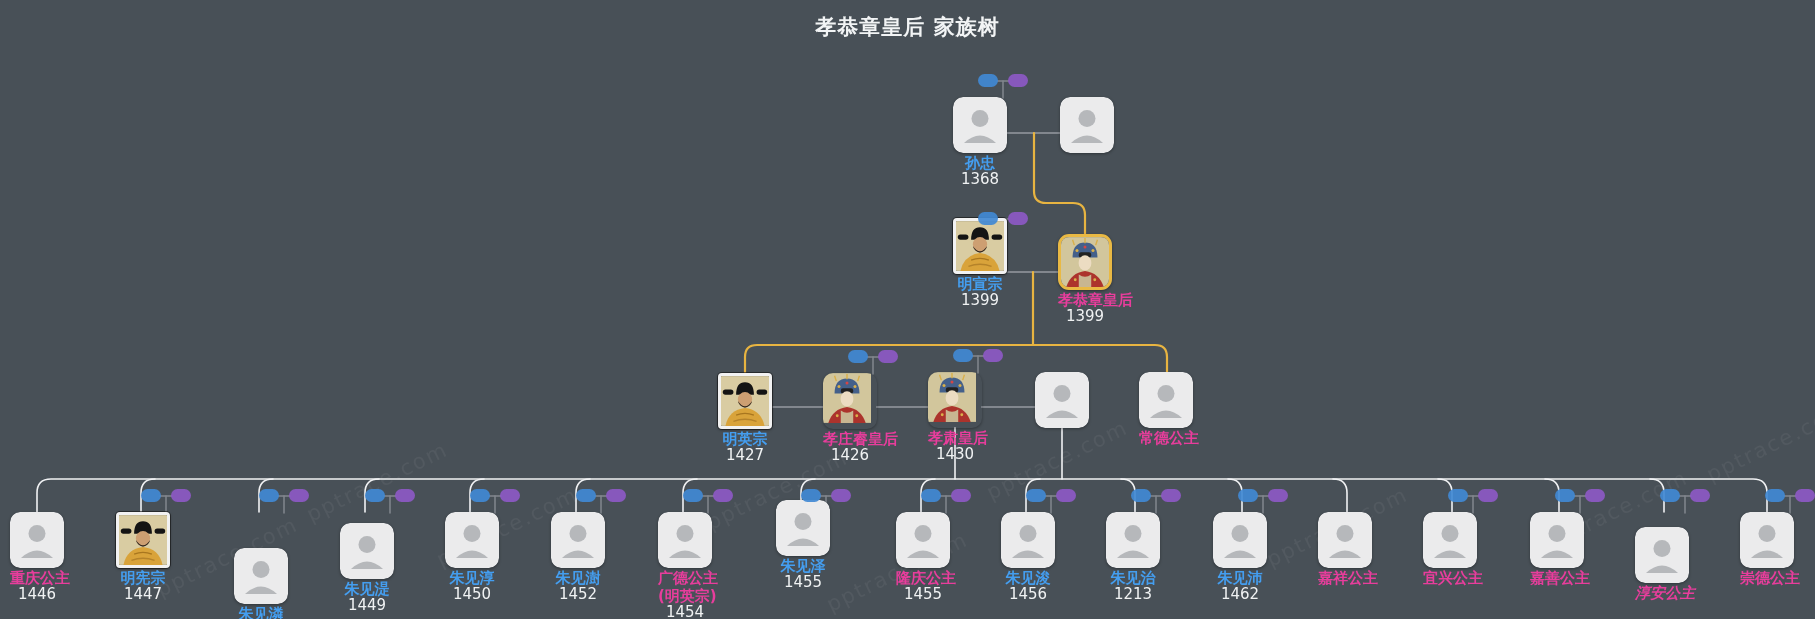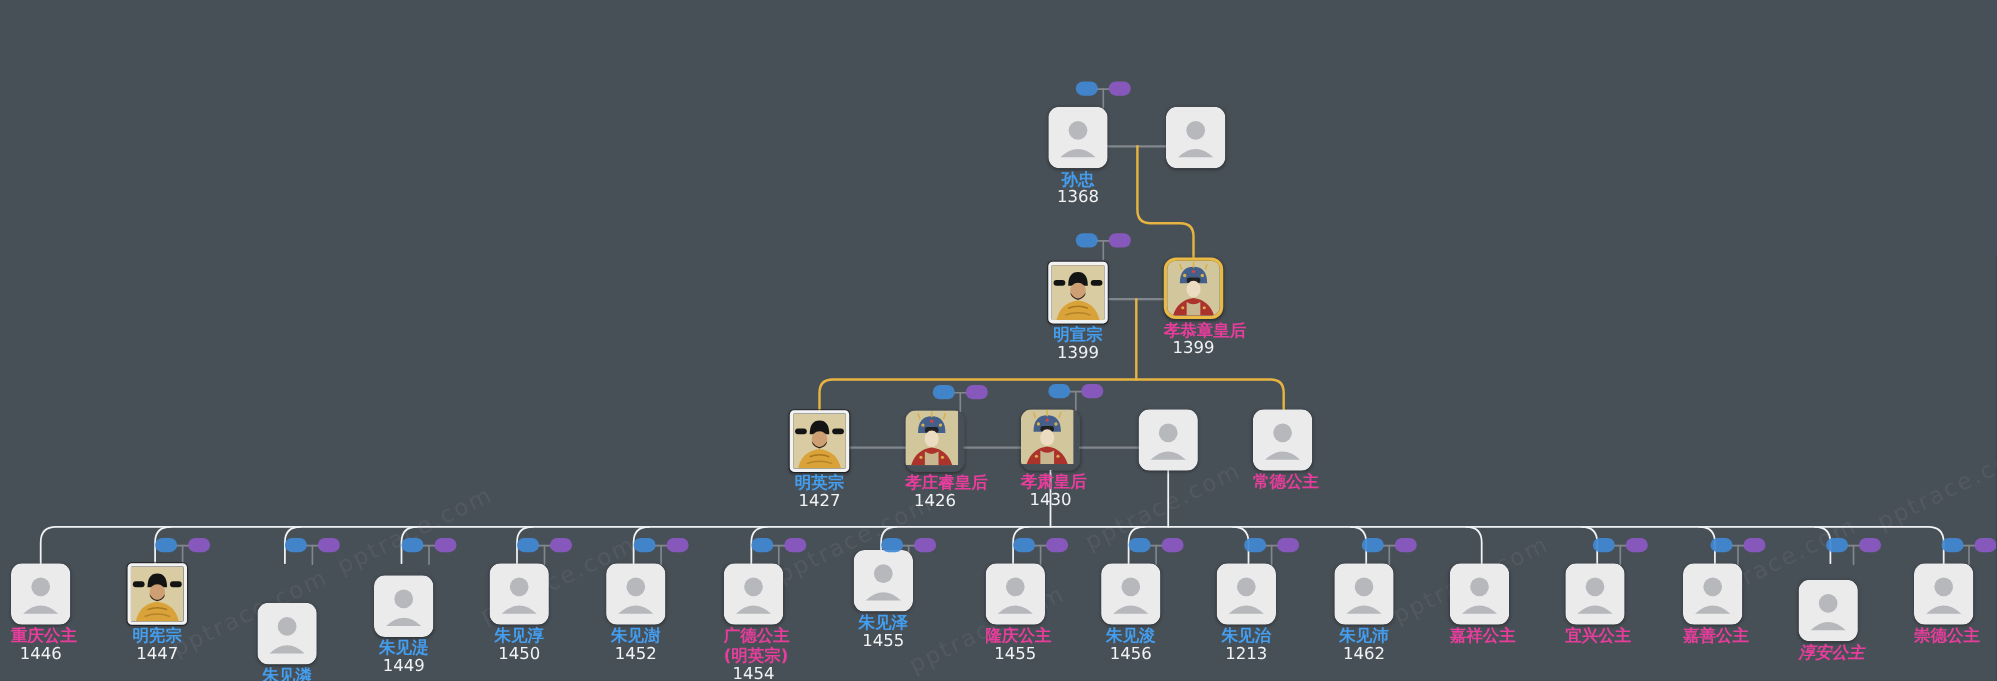--- a/index.html
+++ b/index.html
@@ -37,20 +37,21 @@
   .male{color:#449ef0;}
   .female{color:#e83d9c;}
   .pill{position:absolute;width:20px;height:13px;border-radius:7px;z-index:4;opacity:0.92;}
   .pill-blue{background:#4189d4;}
   .pill-purple{background:#8d59c4;}
 </style>
 </head>
 <body>
 
 <div id="canvas">
+  <div id="title">孝恭章皇后 家族树</div>
   <svg id="lines" width="1815" height="619" viewBox="0 0 1815 619">
       <path d="M 1007 133 L 1060 133" stroke="#82878e" stroke-width="2" fill="none" stroke-linecap="round"></path>
       <path d="M 1008 272 L 1058 272" stroke="#82878e" stroke-width="2" fill="none" stroke-linecap="round"></path>
       <path d="M 772 407 L 823 407" stroke="#82878e" stroke-width="2" fill="none" stroke-linecap="round"></path>
       <path d="M 877 407 L 928 407" stroke="#82878e" stroke-width="2" fill="none" stroke-linecap="round"></path>
       <path d="M 982 407 L 1035 407" stroke="#82878e" stroke-width="2" fill="none" stroke-linecap="round"></path>
       <path d="M 1034 133 L 1034 191 Q 1034 203 1046 203 L 1073 203 Q 1085 203 1085 215 L 1085 234" stroke="#e8b441" stroke-width="2.2" fill="none" stroke-linecap="round"></path>
       <path d="M 1033 272 L 1033 345" stroke="#e8b441" stroke-width="2.2" fill="none" stroke-linecap="round"></path>
       <path d="M 745 373 L 745 357 Q 745 345 757 345 L 1155 345 Q 1167 345 1167 357 L 1167 372" stroke="#e8b441" stroke-width="2.2" fill="none" stroke-linecap="round"></path>
       <path d="M 955 428 L 955 479" stroke="#f1f2f4" stroke-width="1.6" fill="none" stroke-linecap="round"></path>
@@ -124,21 +125,21 @@
       </div>
       <div class="person" style="left: 1060px; top: 97px;">
         <div class="avatar">
           <svg width="54" height="56" viewBox="0 0 54 56">
       <rect x="0" y="0" width="54" height="56" rx="10" fill="#ebebec"></rect>
       <circle cx="27" cy="21.5" r="8.5" fill="#b6b8bb"></circle>
       <path d="M11 46 Q27 31 43 46 Z" fill="#b6b8bb"></path>
     </svg>
         </div>
       </div>
-      <div class="person" style="left: 953px; top: 238px;">
+      <div class="person" style="left: 953px; top: 218px;">
         <div class="avatar frame-white">
           <svg width="48" height="50" viewBox="0 0 54 56">
       <rect width="54" height="56" fill="#d9cca2"></rect>
       <rect x="2" y="15" width="12" height="6" rx="3" fill="#141414"></rect>
       <rect x="40" y="15" width="12" height="6" rx="3" fill="#141414"></rect>
       <path d="M17 21 Q17 7 27 7 Q37 7 37 21 Z" fill="#141414"></path>
       <ellipse cx="27" cy="26" rx="8" ry="8" fill="#cd9f72"></ellipse>
       <path d="M19 28 Q27 40 35 28 Q34 34 27 35.5 Q20 34 19 28 Z" fill="#32241a"></path>
       <path d="M5 56 Q9 38 27 36 Q45 38 49 56 Z" fill="#d9a33a"></path>
       <path d="M17 44 Q27 40 37 44" stroke="#a8761f" stroke-width="1.5" fill="none"></path>

